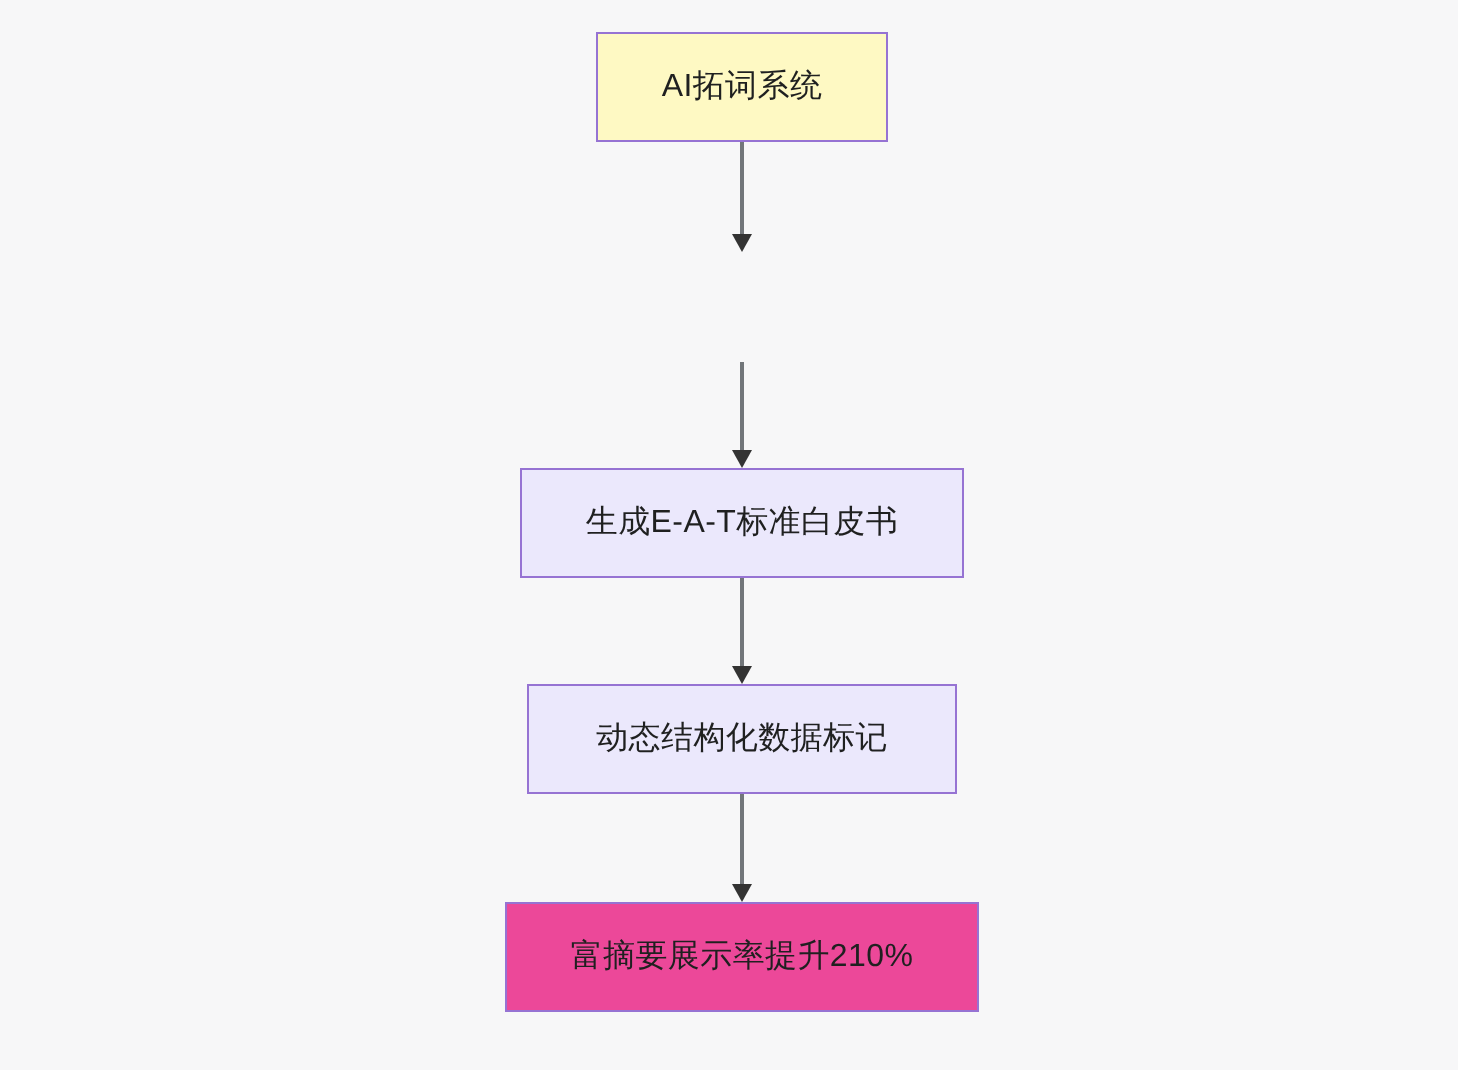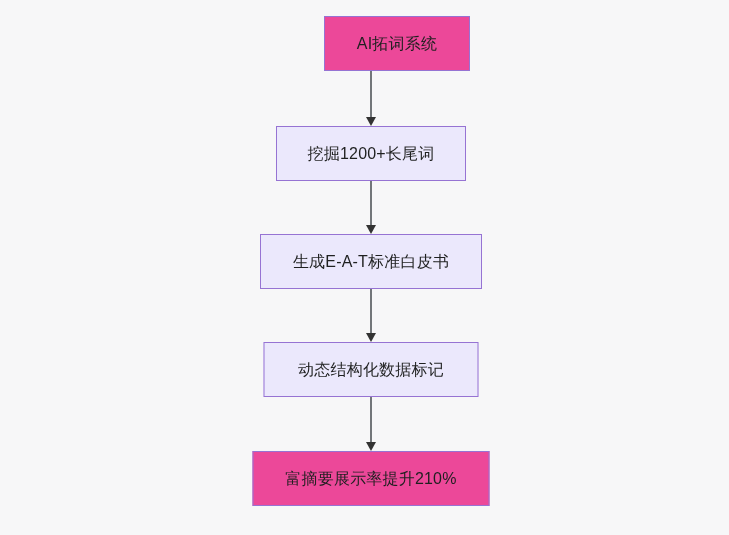--- a/index.html
+++ b/index.html
@@ -78,25 +78,22 @@
   </div>
   <div class="edge" style="left: 371px; top: 289px; width: 12px; height: 53px;">
     <div class="edge-line" style="height: 44px; background: rgb(114, 118, 122);"></div>
     <div class="edge-head" style="top: 44px; border-top-color: rgb(51, 51, 51);"></div>
   </div>
   <div class="edge" style="left: 371px; top: 397px; width: 12px; height: 54px;">
     <div class="edge-line" style="height: 45px; background: rgb(114, 118, 122);"></div>
     <div class="edge-head" style="top: 45px; border-top-color: rgb(51, 51, 51);"></div>
   </div>
 
-  <div class="node" style="left: 371px; top: 16px; width: 146px; height: 55px; background: #ec4899; border-color: rgb(150, 115, 211); margin-left: 26px;">
+  <div class="node" style="left: 371px; top: 16px; width: 146px; height: 55px; background: #fef9c3; border-color: rgb(150, 115, 211);">
     <span class="node-label" style="color: rgb(31, 32, 32);">AI拓词系统</span>
-  </div>
-  <div class="node" style="left: 371px; top: 126px; width: 190px; height: 55px; background: rgb(235, 232, 252); border-color: rgb(150, 115, 211);">
-    <span class="node-label" style="color: rgb(31, 32, 32);">挖掘1200+长尾词</span>
   </div>
   <div class="node" style="left: 371px; top: 342px; width: 215px; height: 55px; background: rgb(235, 232, 252); border-color: rgb(150, 115, 211);">
     <span class="node-label" style="color: rgb(31, 32, 32);">动态结构化数据标记</span>
   </div>
   <div class="node" style="left: 371px; top: 234px; width: 222px; height: 55px; background: rgb(235, 232, 252); border-color: rgb(150, 115, 211);">
     <span class="node-label" style="color: rgb(31, 32, 32);">生成E-A-T标准白皮书</span>
   </div>
   <div class="node" style="left: 371px; top: 451px; width: 237px; height: 55px; background: #ec4899; border-color: rgb(150, 115, 211);">
     <span class="node-label" style="color: rgb(31, 32, 32);">富摘要展示率提升210%</span>
   </div>

